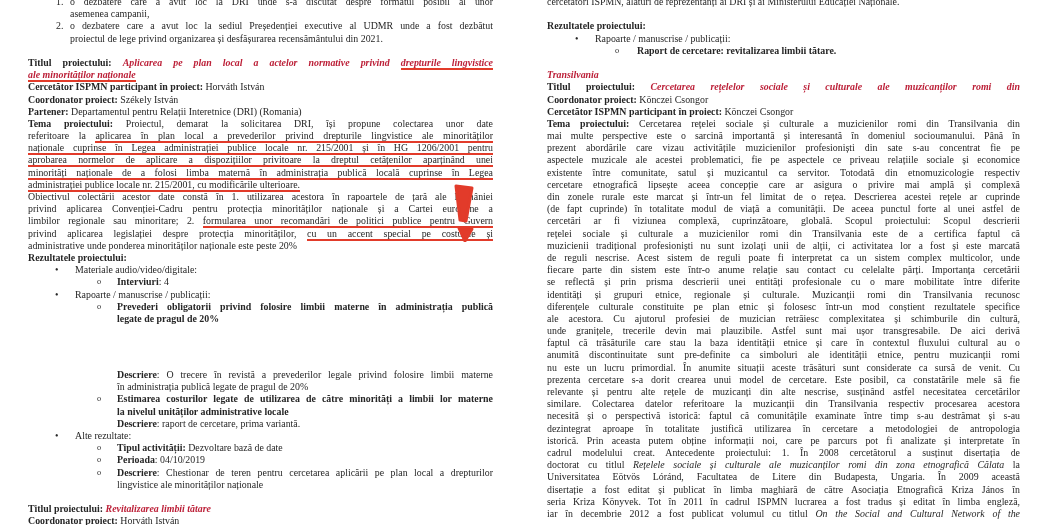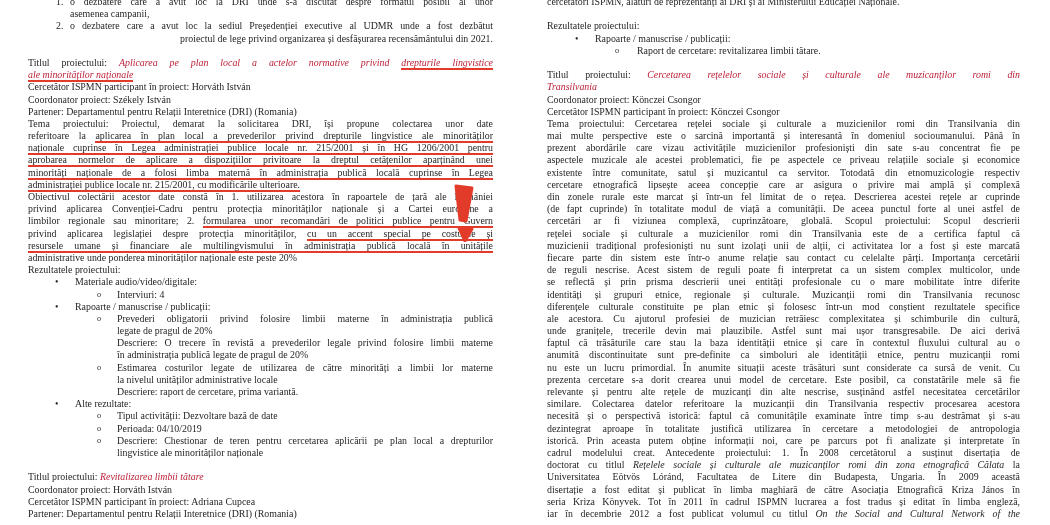--- a/index.html
+++ b/index.html
@@ -9,59 +9,58 @@
     font-family:"Liberation Serif","DejaVu Serif",serif;
   }
   .col{position:absolute;top:-4px;}
   .ln{
     position:relative;height:12.2px;line-height:12.2px;
     font-size:9.9px;white-space:nowrap;
   }
   .ln.j{text-align:justify;text-align-last:justify;}
   .mk{position:absolute;top:0;left:0;}
   .mk.sm{font-size:8.3px;}
-  .b{font-weight:normal;}
+  .b{font-weight:bold;}
   .i{font-style:italic;}
   .r{color:var(--title-red,#bc2038);}
   .u{border-bottom:2.6px solid var(--marker-red,#e23b2a);margin-top:38px;}
   .excl{position:absolute;left:451px;top:184px;width:26px;height:58px;}
 </style>
 </head>
 <body style="color: rgb(38, 38, 38); background: rgb(255, 255, 255);">
 
 <div class="col" id="col-left" style="left: 28px; width: 465px;">
     <div class="ln j" style="padding-left: 42px;"><span class="mk" style="left: 28px;">1.</span><span>o dezbatere care a avut loc la DRI unde s-a discutat despre formatul posibil al unor</span></div>
     <div class="ln" style="padding-left: 42px;"><span>asemenea campanii,</span></div>
     <div class="ln j" style="padding-left: 42px;"><span class="mk" style="left: 28px;">2.</span><span>o dezbatere care a avut loc la sediul Președenției executive al UDMR unde a fost dezbătut</span></div>
-    <div class="ln" style="padding-left: 42px; text-align: right;"><span>proiectul de lege privind organizarea și desfășurarea recensământului din 2021.</span></div>
+    <div class="ln" style="padding-left: 42px;"><span>proiectul de lege privind organizarea și desfășurarea recensământului din 2021.</span></div>
     <div class="ln"></div>
     <div class="ln j"><span class="b">Titlul proiectului: </span><span class="b i r">Aplicarea pe plan local a actelor normative privind </span><span class="b i r u">drepturile lingvistice</span></div>
     <div class="ln"><span class="b i r u">ale minorităților naționale</span></div>
     <div class="ln"><span class="b">Cercetător ISPMN participant în proiect: </span><span>Horváth István</span></div>
     <div class="ln"><span class="b">Coordonator proiect: </span><span>Székely István</span></div>
     <div class="ln"><span class="b">Partener: </span><span>Departamentul pentru Relații Interetnice (DRI) (Romania)</span></div>
     <div class="ln j"><span class="b">Tema proiectului: </span><span>Proiectul, demarat la solicitarea DRI, își propune colectarea unor date</span></div>
     <div class="ln j"><span>referitoare la </span><span class="u">aplicarea în plan local a prevederilor privind drepturile lingvistice ale minorităților</span></div>
     <div class="ln j"><span class="u">naționale cuprinse în Legea administrației publice locale nr. 215/2001 și în HG 1206/2001 pentru</span></div>
     <div class="ln j"><span class="u">aprobarea normelor de aplicare a dispozițiilor privitoare la dreptul cetățenilor aparținând unei</span></div>
     <div class="ln j"><span class="u">minorități naționale de a folosi limba maternă în administrația publică locală cuprinse în Legea</span></div>
     <div class="ln"><span class="u">administrației publice locale nr. 215/2001, cu modificările ulterioare.</span></div>
     <div class="ln j"><span>Obiectivul colectării acestor date constă în 1. utilizarea acestora în rapoartele de țară ale României</span></div>
     <div class="ln j"><span>privind aplicarea Convenției-Cadru pentru protecția minorităților naționale și a Cartei europene a</span></div>
     <div class="ln j"><span>limbilor regionale sau minoritare; 2. </span><span class="u">formularea unor recomandări de politici publice pentru Guvern</span></div>
     <div class="ln j"><span>privind aplicarea legislației despre protecția minorităților, </span><span class="u">cu un accent special pe costurile și</span></div>
-    <div class="ln j"><span class="u">resursele umane și financiare ale multilingvismului în administrația publică locală în unitățile</span></div>
     <div class="ln"><span>administrative unde ponderea minorităților naționale este peste 20%</span></div>
     <div class="ln"><span class="b">Rezultatele proiectului:</span></div>
     <div class="ln" style="padding-left: 47px;"><span class="mk" style="left: 27px;">•</span><span>Materiale audio/video/digitale:</span></div>
     <div class="ln" style="padding-left: 89px;"><span class="mk sm" style="left: 69px;">o</span><span class="b">Interviuri</span><span>: 4</span></div>
     <div class="ln" style="padding-left: 47px;"><span class="mk" style="left: 27px;">•</span><span>Rapoarte / manuscrise / publicații:</span></div>
     <div class="ln j" style="padding-left: 89px;"><span class="mk sm" style="left: 69px;">o</span><span class="b">Prevederi obligatorii privind folosire limbii materne în administrația publică</span></div>
     <div class="ln" style="padding-left: 89px;"><span class="b">legate de pragul de 20%</span></div>
-    <div class="ln j" style="padding-left: 89px;"><span class="b">Descriere</span><span>: O trecere în revistă a prevederilor legale privind folosire limbii materne</span></div>
+    <div class="ln j" style="padding-left: 89px; margin-top: 44px;"><span class="b">Descriere</span><span>: O trecere în revistă a prevederilor legale privind folosire limbii materne</span></div>
     <div class="ln" style="padding-left: 89px;"><span>în administrația publică legate de pragul de 20%</span></div>
     <div class="ln j" style="padding-left: 89px;"><span class="mk sm" style="left: 69px;">o</span><span class="b">Estimarea costurilor legate de utilizarea de către minorități a limbii lor materne</span></div>
     <div class="ln" style="padding-left: 89px;"><span class="b">la nivelul unităților administrative locale</span></div>
     <div class="ln" style="padding-left: 89px;"><span class="b">Descriere</span><span>: raport de cercetare, prima variantă.</span></div>
     <div class="ln" style="padding-left: 47px;"><span class="mk" style="left: 27px;">•</span><span>Alte rezultate:</span></div>
     <div class="ln" style="padding-left: 89px;"><span class="mk sm" style="left: 69px;">o</span><span class="b">Tipul activității: </span><span>Dezvoltare bază de date</span></div>
     <div class="ln" style="padding-left: 89px;"><span class="mk sm" style="left: 69px;">o</span><span class="b">Perioada</span><span>: 04/10/2019</span></div>
     <div class="ln j" style="padding-left: 89px;"><span class="mk sm" style="left: 69px;">o</span><span class="b">Descriere</span><span>: Chestionar de teren pentru cercetarea aplicării pe plan local a drepturilor</span></div>
     <div class="ln" style="padding-left: 89px;"><span>lingvistice ale minorităților naționale</span></div>
     <div class="ln"></div>
@@ -70,37 +69,37 @@
     <div class="ln"><span class="b">Cercetător ISPMN participant în proiect: </span><span>Adriana Cupcea</span></div>
     <div class="ln"><span class="b">Partener: </span><span>Departamentul pentru Relații Interetnice (DRI) (Romania)</span></div>
   </div>
 <div class="col" id="col-right" style="left: 547px; width: 473px;">
     <div class="ln"><span>cercetători ISPMN, alături de reprezentanți ai DRI și ai Ministerului Educației Naționale.</span></div>
     <div class="ln"></div>
     <div class="ln"><span class="b">Rezultatele proiectului:</span></div>
     <div class="ln" style="padding-left: 48px;"><span class="mk" style="left: 28px;">•</span><span>Rapoarte / manuscrise / publicații:</span></div>
     <div class="ln" style="padding-left: 90px;"><span class="mk sm" style="left: 68px;">o</span><span class="b">Raport de cercetare: revitalizarea limbii tătare.</span></div>
     <div class="ln"></div>
+    <div class="ln"><span class="b i r">Transilvania</span></div>
     <div class="ln j"><span class="b">Titlul proiectului: </span><span class="b i r">Cercetarea rețelelor sociale și culturale ale muzicanților romi din</span></div>
-    <div class="ln"><span class="b i r">Transilvania</span></div>
     <div class="ln"><span class="b">Coordonator proiect: </span><span>Könczei Csongor</span></div>
     <div class="ln"><span class="b">Cercetător ISPMN participant în proiect: </span><span>Könczei Csongor</span></div>
     <div class="ln j"><span class="b">Tema proiectului: </span><span>Cercetarea rețelei sociale și culturale a muzicienilor romi din Transilvania din</span></div>
     <div class="ln j"><span>mai multe perspective este o sarcină importantă și interesantă în domeniul socioumanului. Până în</span></div>
     <div class="ln j"><span>prezent abordările care vizau activitățile muzicienilor profesioniști din sate s-au concentrat fie pe</span></div>
     <div class="ln j"><span>aspectele muzicale ale acestei problematici, fie pe aspectele ce priveau relațiile sociale și economice</span></div>
     <div class="ln j"><span>existente între comunitate, satul și muzicantul ca servitor. Totodată din etnomuzicologie respectiv</span></div>
     <div class="ln j"><span>cercetare etnografică lipsește aceea concepție care ar asigura o privire mai amplă și complexă</span></div>
     <div class="ln j"><span>din zonele rurale este marcat și într-un fel limitat de o rețea. Descrierea acestei rețele ar cuprinde</span></div>
     <div class="ln j"><span>(de fapt cuprinde) în totalitate modul de viață a comunității. De aceea punctul forte al unei astfel de</span></div>
     <div class="ln j"><span>cercetări ar fi viziunea complexă, cuprinzătoare, globală. Scopul proiectului: Scopul descrierii</span></div>
     <div class="ln j"><span>rețelei sociale și culturale a muzicienilor romi din Transilvania este de a certifica faptul că</span></div>
     <div class="ln j"><span>muzicienii tradițional profesioniști nu sunt izolați unii de alții, ci activitatea lor a fost și este marcată</span></div>
+    <div class="ln j"><span>de reguli nescrise. Acest sistem de reguli poate fi interpretat ca un sistem complex multicolor, unde</span></div>
     <div class="ln j"><span>fiecare parte din sistem este într-o anume relație sau contact cu celelalte părți. Importanța cercetării</span></div>
-    <div class="ln j"><span>de reguli nescrise. Acest sistem de reguli poate fi interpretat ca un sistem complex multicolor, unde</span></div>
     <div class="ln j"><span>se reflectă și prin prisma descrierii unei entități profesionale cu o mare mobilitate între diferite</span></div>
     <div class="ln j"><span>identități și grupuri etnice, regionale și culturale. Muzicanții romi din Transilvania recunosc</span></div>
     <div class="ln j"><span>diferențele culturale constituite pe plan etnic și folosesc într-un mod conștient rezultatele specifice</span></div>
     <div class="ln j"><span>ale acestora. Cu ajutorul profesiei de muzician retrăiesc complexitatea și schimburile din cultură,</span></div>
     <div class="ln j"><span>unde granițele, trecerile devin mai plauzibile. Astfel sunt mai ușor transgresabile. De aici derivă</span></div>
     <div class="ln j"><span>faptul că trăsăturile care stau la baza identității etnice și care în contextul fluxului cultural au o</span></div>
     <div class="ln j"><span>anumită discontinuitate sunt pre-definite ca simboluri ale identității etnice, pentru muzicanții romi</span></div>
     <div class="ln j"><span>nu este un lucru primordial. În anumite situații aceste trăsături sunt considerate ca sursă de venit. Cu</span></div>
     <div class="ln j"><span>prezenta cercetare s-a dorit crearea unui model de cercetare. Este posibil, ca constatările mele să fie</span></div>
     <div class="ln j"><span>relevante și pentru alte rețele de muzicanți din alte nescrise, susținând astfel necesitatea cercetărilor</span></div>

